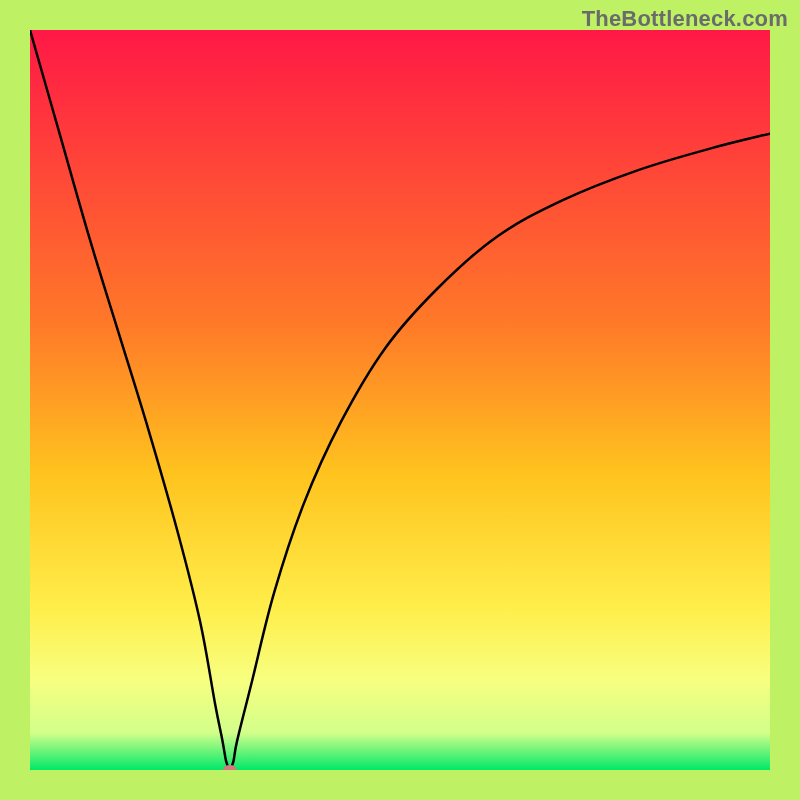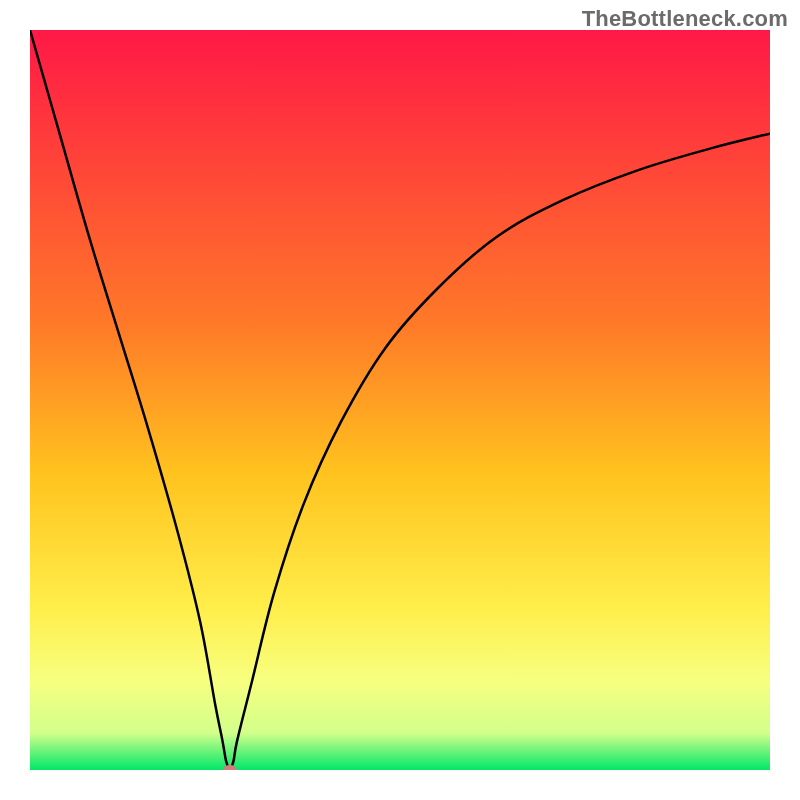--- a/index.html
+++ b/index.html
@@ -7,21 +7,21 @@
     padding: 0;
     width: 800px;
     height: 800px;
     overflow: hidden;
     font-family: Arial, Helvetica, sans-serif;
     background: #000;
   }
   .outer {
     width: 800px;
     height: 800px;
-    background: #ffffff;
+    background: #bef264;
     position: relative;
   }
   .plot {
     position: absolute;
     left: 30px;
     top: 30px;
     width: 740px;
     height: 740px;
   }
   .watermark {

